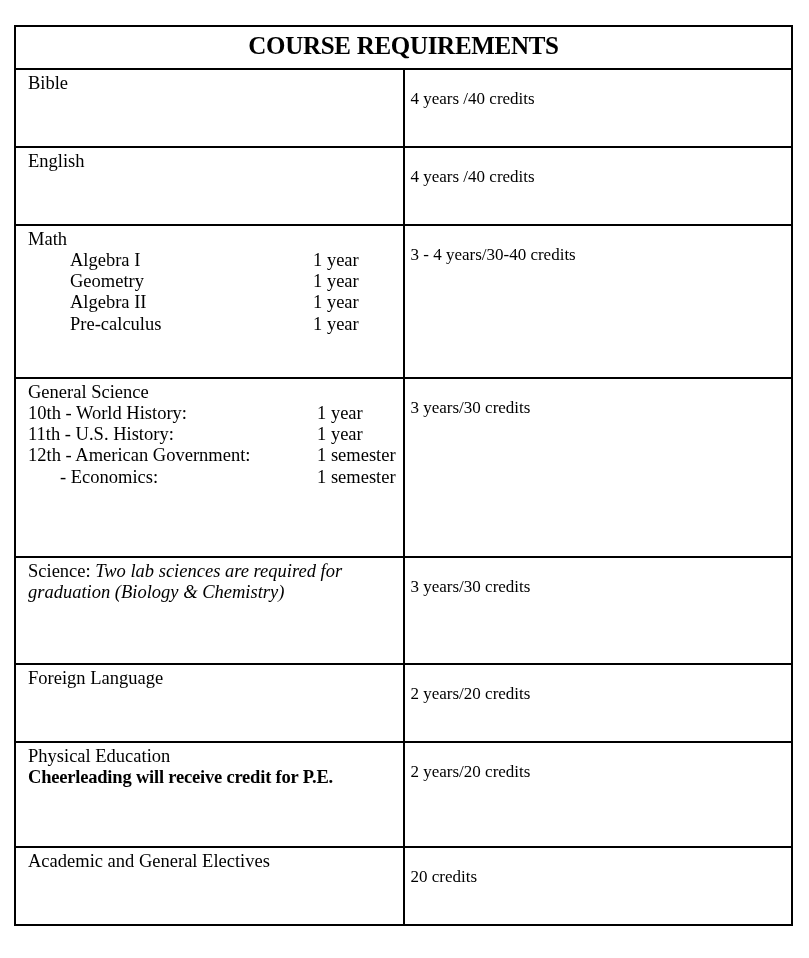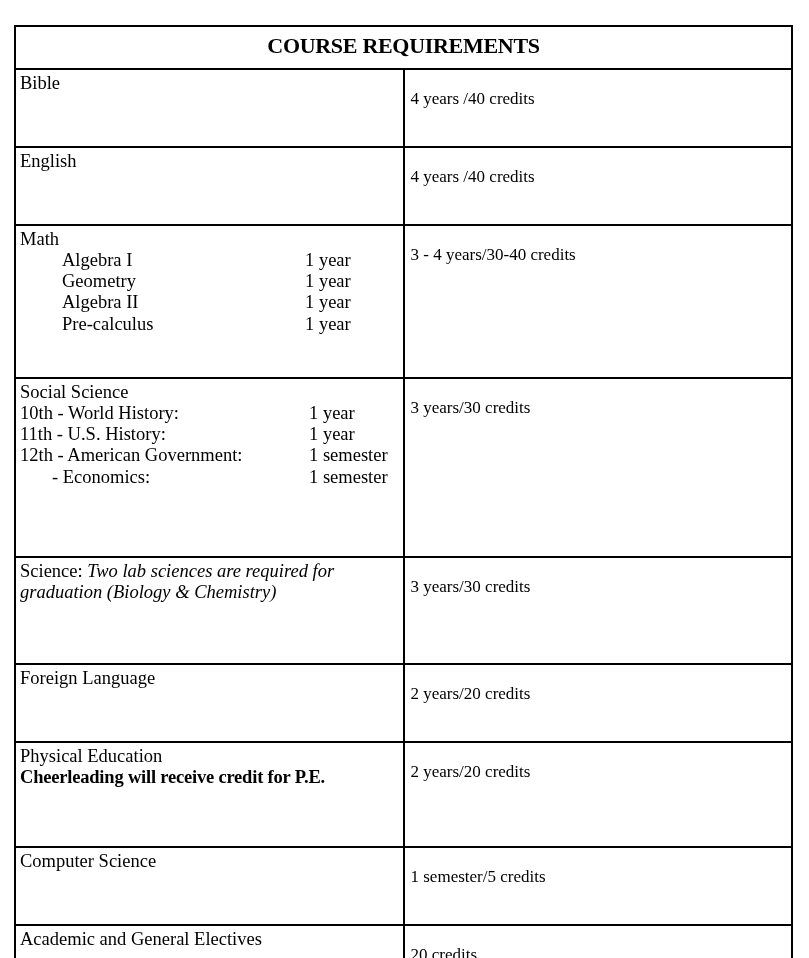--- a/index.html
+++ b/index.html
@@ -28,32 +28,32 @@
     border-collapse: collapse;
     table-layout: fixed;
     background: #ffffff;
   }
   table.req-table, table.req-table td, table.req-table th {
     border: 2px solid #000000;
   }
   th.title-cell {
     text-align: center;
     font-weight: bold;
-    font-size: 22px;
+    font-size: 25px;
     letter-spacing: -0.3px;
     height: 32px;
     padding: 3px 4px 6px 4px;
     vertical-align: middle;
     font-family: "Liberation Serif", "DejaVu Serif", serif;
     border-radius: 14px;
   }
   td.label-cell {
     width: 449px;
     vertical-align: top;
-    padding: 3px 4px 4px 4px;
+    padding: 3px 4px 4px 12px;
     font-size: 18.5px;
     line-height: 1.12;
   }
   td.value-cell {
     vertical-align: top;
     padding: 19px 4px 4px 6px;
     font-size: 17px;
     line-height: 1.12;
   }
   .row-bible td, .row-english td { height: 53px; }
@@ -129,21 +129,21 @@
             <span class="subline math-subline">
               <span class="math-name">Pre-calculus</span><span class="math-amount">1 year</span>
             </span>
           </span>
         </td>
         <td class="value-cell">3 - 4  years/30-40 credits</td>
       </tr>
 
       <tr class="row-social">
         <td class="label-cell">
-          <span class="first-line">Social Science</span>
+          <span class="first-line">General Science</span>
           <span class="subitems">
             <span class="subline soc-subline">
               <span class="soc-name">10th - World History:</span><span class="soc-amount">1 year</span>
             </span>
             <span class="subline soc-subline">
               <span class="soc-name">11th - U.S.  History:</span><span class="soc-amount">1 year</span>
             </span>
             <span class="subline soc-subline">
               <span class="soc-name">12th - American Government:</span><span class="soc-amount">1 semester</span>
             </span>
@@ -172,26 +172,20 @@
       </tr>
 
       <tr class="row-pe">
         <td class="label-cell">
           <span class="first-line">Physical Education</span>
           <span class="first-line cheer">Cheerleading will receive credit for P.E.</span>
         </td>
         <td class="value-cell">2 years/20 credits</td>
       </tr>
 
-      <tr class="row-computer">
-        <td class="label-cell">
-          <span class="first-line">Computer Science</span>
-        </td>
-        <td class="value-cell">1 semester/5 credits</td>
-      </tr>
 
       <tr class="row-electives">
         <td class="label-cell">
           <span class="first-line">Academic and General Electives</span>
         </td>
         <td class="value-cell">20 credits</td>
       </tr>
     </tbody>
   </table>
 </div>

